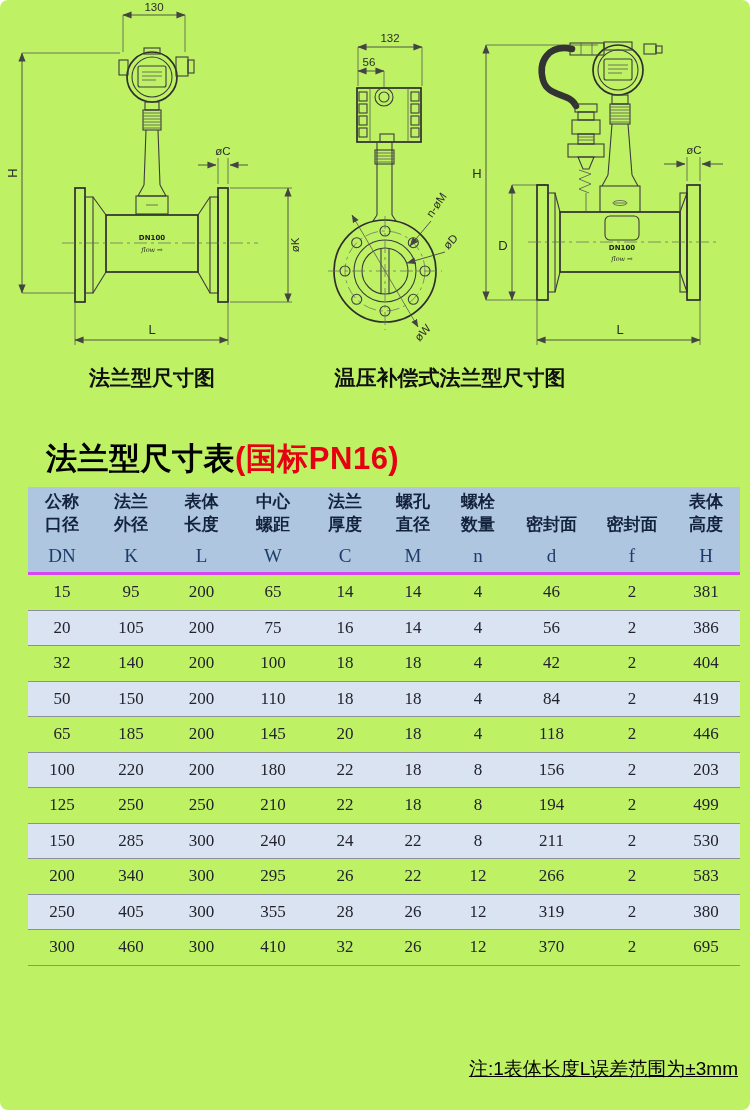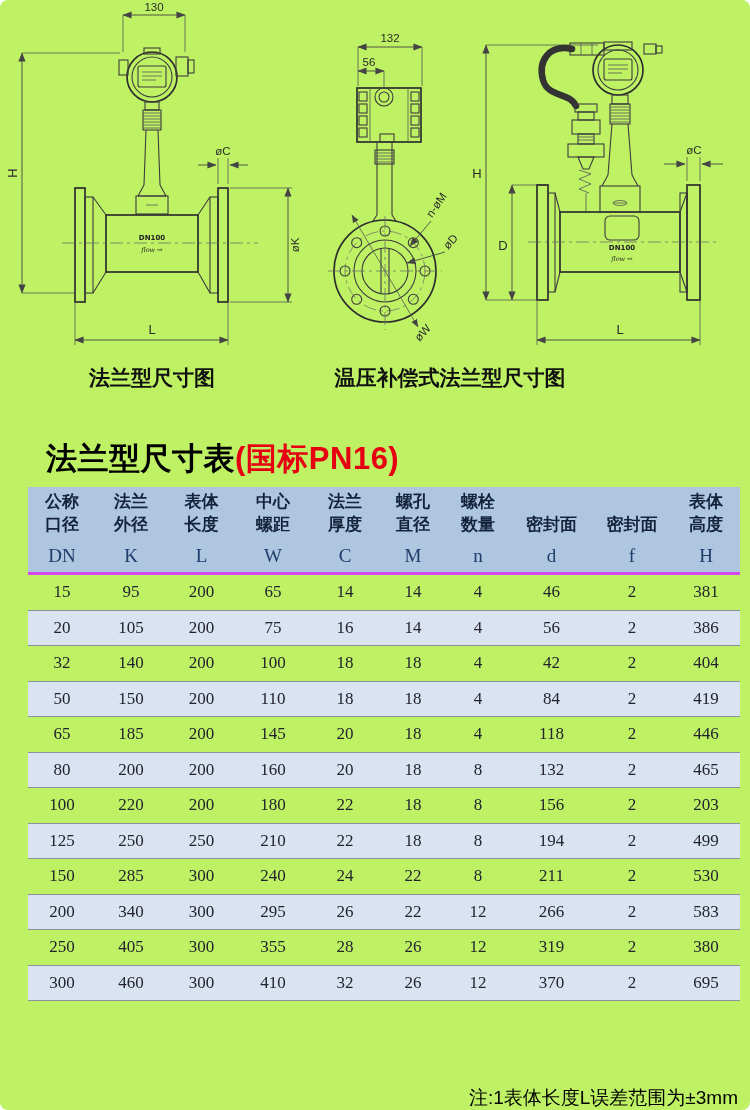--- a/index.html
+++ b/index.html
@@ -19,21 +19,21 @@
   text.tiny{fill:#222;font-size:7px;font-weight:bold;font-family:"DejaVu Sans",sans-serif;}
   text.tinyi{fill:#222;font-size:6.5px;font-style:italic;font-family:"DejaVu Serif",serif;}
 
   
   .caption{position:absolute;top:364px;font-size:21px;font-weight:600;color:#101010;text-align:center;}
   .cap1{left:52px;width:200px;}
   .cap2{left:290px;width:320px;}
   .title{position:absolute;left:30px;top:422px;margin:16px;font-size:31px;font-weight:700;color:#000;
          letter-spacing:0.5px;white-space:nowrap;}
   .title .red{color:#e60012;font-weight:700;}
-  .note{position:absolute;right:12px;top:1085px;font-size:19px;font-weight:500;color:#000;}
+  .note{position:absolute;right:12px;top:1056px;font-size:19px;font-weight:500;color:#000;text-decoration:underline;}
 
   
   table.dims{position:absolute;left:28px;top:487px;width:712px;border-collapse:collapse;table-layout:fixed;}
   thead tr{border-bottom:3px solid #d946ef;text-align:center;}
   thead th{background:#aec6e0;height:80px;vertical-align:bottom;padding:0 0 5px 0;font-weight:normal;}
   .h-zh{font-size:17px;font-weight:700;color:#14233c;line-height:1.32;white-space:pre-line;}
   .h-letter{font-family:Liberation Serif, serif;font-size:19px;color:#1d3c6a;margin-top:9px;}
   tbody td{height:34.5px;text-align:center;vertical-align:middle;
            font-family:"Liberation Serif",serif;font-size:17px;color:#23232e;
            border-bottom:1px solid #8a919c;padding:0;}
@@ -363,32 +363,20 @@
           <td>200</td>
           <td>145</td>
           <td>20</td>
           <td>18</td>
           <td>4</td>
           <td>118</td>
           <td>2</td>
           <td>446</td>
         </tr>
         <tr>
-          <td>80</td>
-          <td>200</td>
-          <td>200</td>
-          <td>160</td>
-          <td>20</td>
-          <td>18</td>
-          <td>8</td>
-          <td>132</td>
-          <td>2</td>
-          <td>465</td>
-        </tr>
-        <tr>
           <td>100</td>
           <td>220</td>
           <td>200</td>
           <td>180</td>
           <td>22</td>
           <td>18</td>
           <td>8</td>
           <td>156</td>
           <td>2</td>
           <td>203</td>

